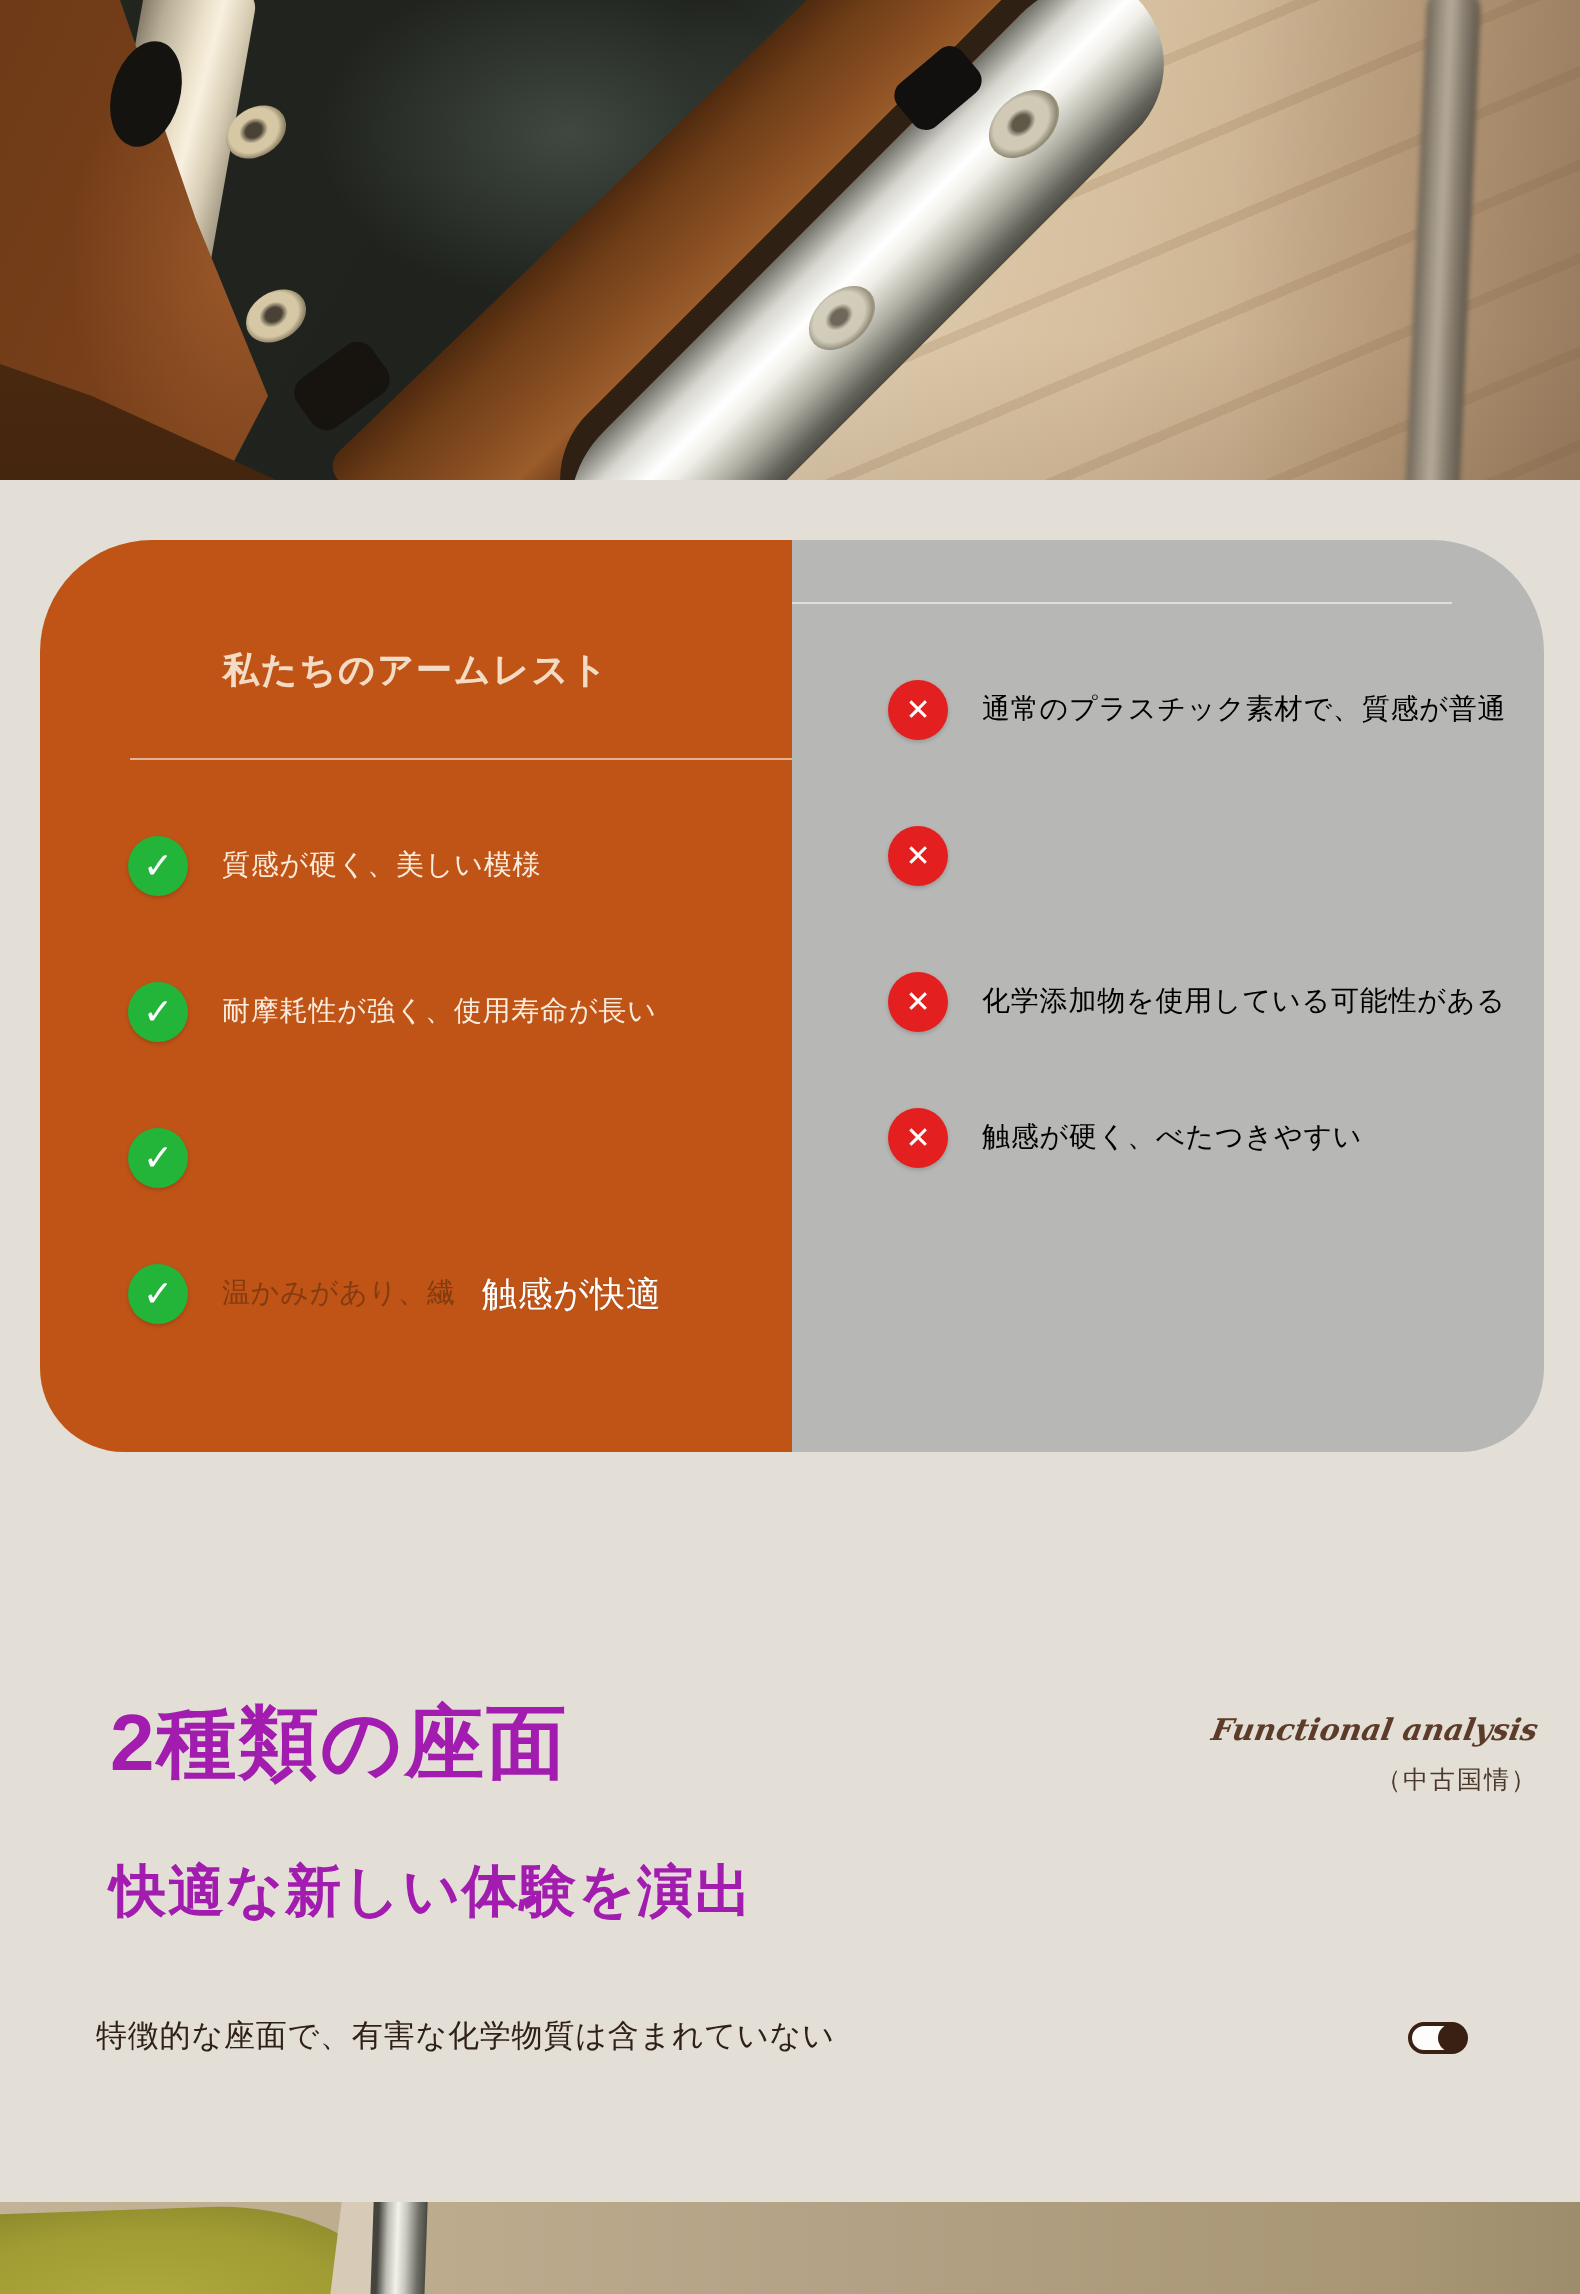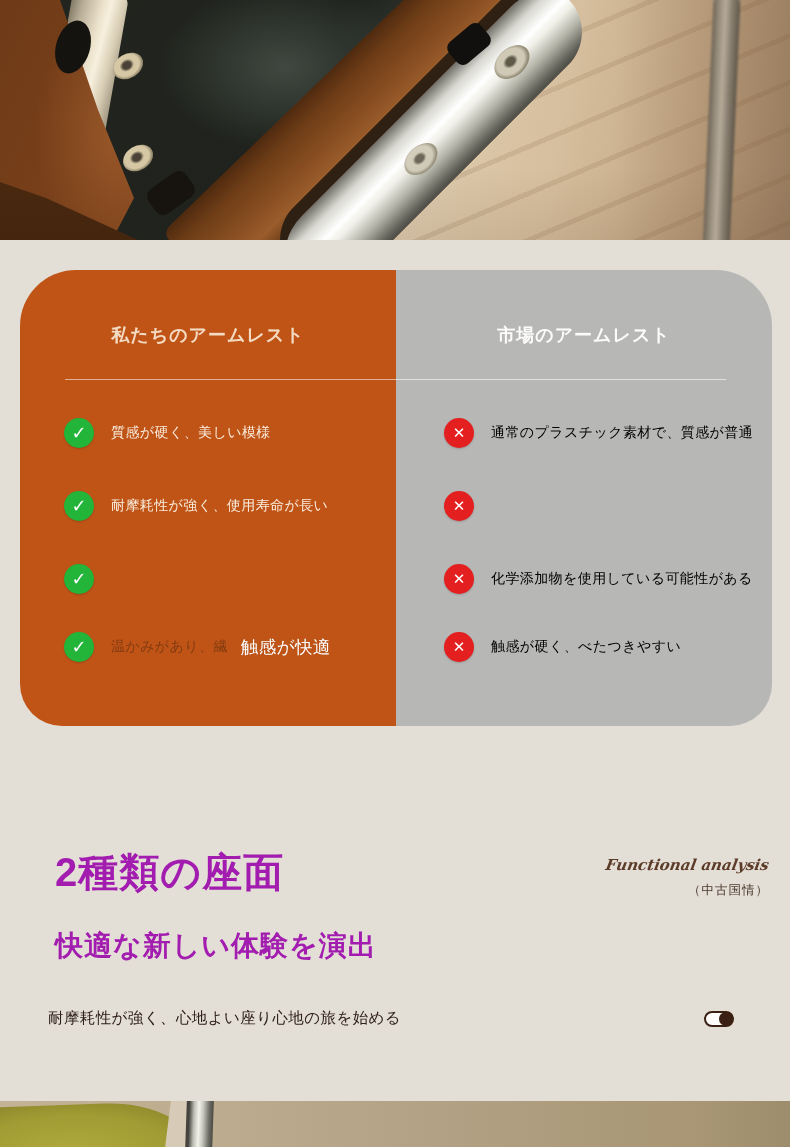--- a/index.html
+++ b/index.html
@@ -154,21 +154,20 @@
       </div>
       <div class="row">
         <span class="badge badge-check">
             <span>✓</span>
           </span>
         <span class="row-text faded">温かみがあり、繊</span>
           <span class="row-text overlay">触感が快適</span>
       </div>
     </div>
     <div class="col col-right">
-      <h2>市場のアームレスト</h2>
       <div class="divider"></div>
       <div class="row">
         <span class="badge badge-x">
             <span>✕</span>
           </span>
         <span class="row-text">通常のプラスチック素材で、質感が普通</span>
       </div>
       <div class="row">
         <span class="badge badge-x">
             <span>✕</span>
@@ -190,21 +189,21 @@
   </section>
 
   <section class="features">
     <h1 class="headline">2種類の座面</h1>
     <h1 class="headline second">快適な新しい体験を演出</h1>
     <div class="script-block">
       <span class="script-text">Functional analysis</span>
       <span class="script-sub">（中古国情）</span>
     </div>
     <div class="subline">
-      <span class="subtitle">耐摩耗性が強く、心地よい座り心地の旅を始める</span>
+      <span class="subtitle">特徴的な座面で、有害な化学物質は含まれていない</span>
       <span class="toggle">
           <span class="toggle-knob"></span>
         </span>
     </div>
   </section>
 
   <div class="photo-bottom">
     <div class="green-seat"></div>
     <div class="light-wedge"></div>
     <div class="chrome-leg"></div>

